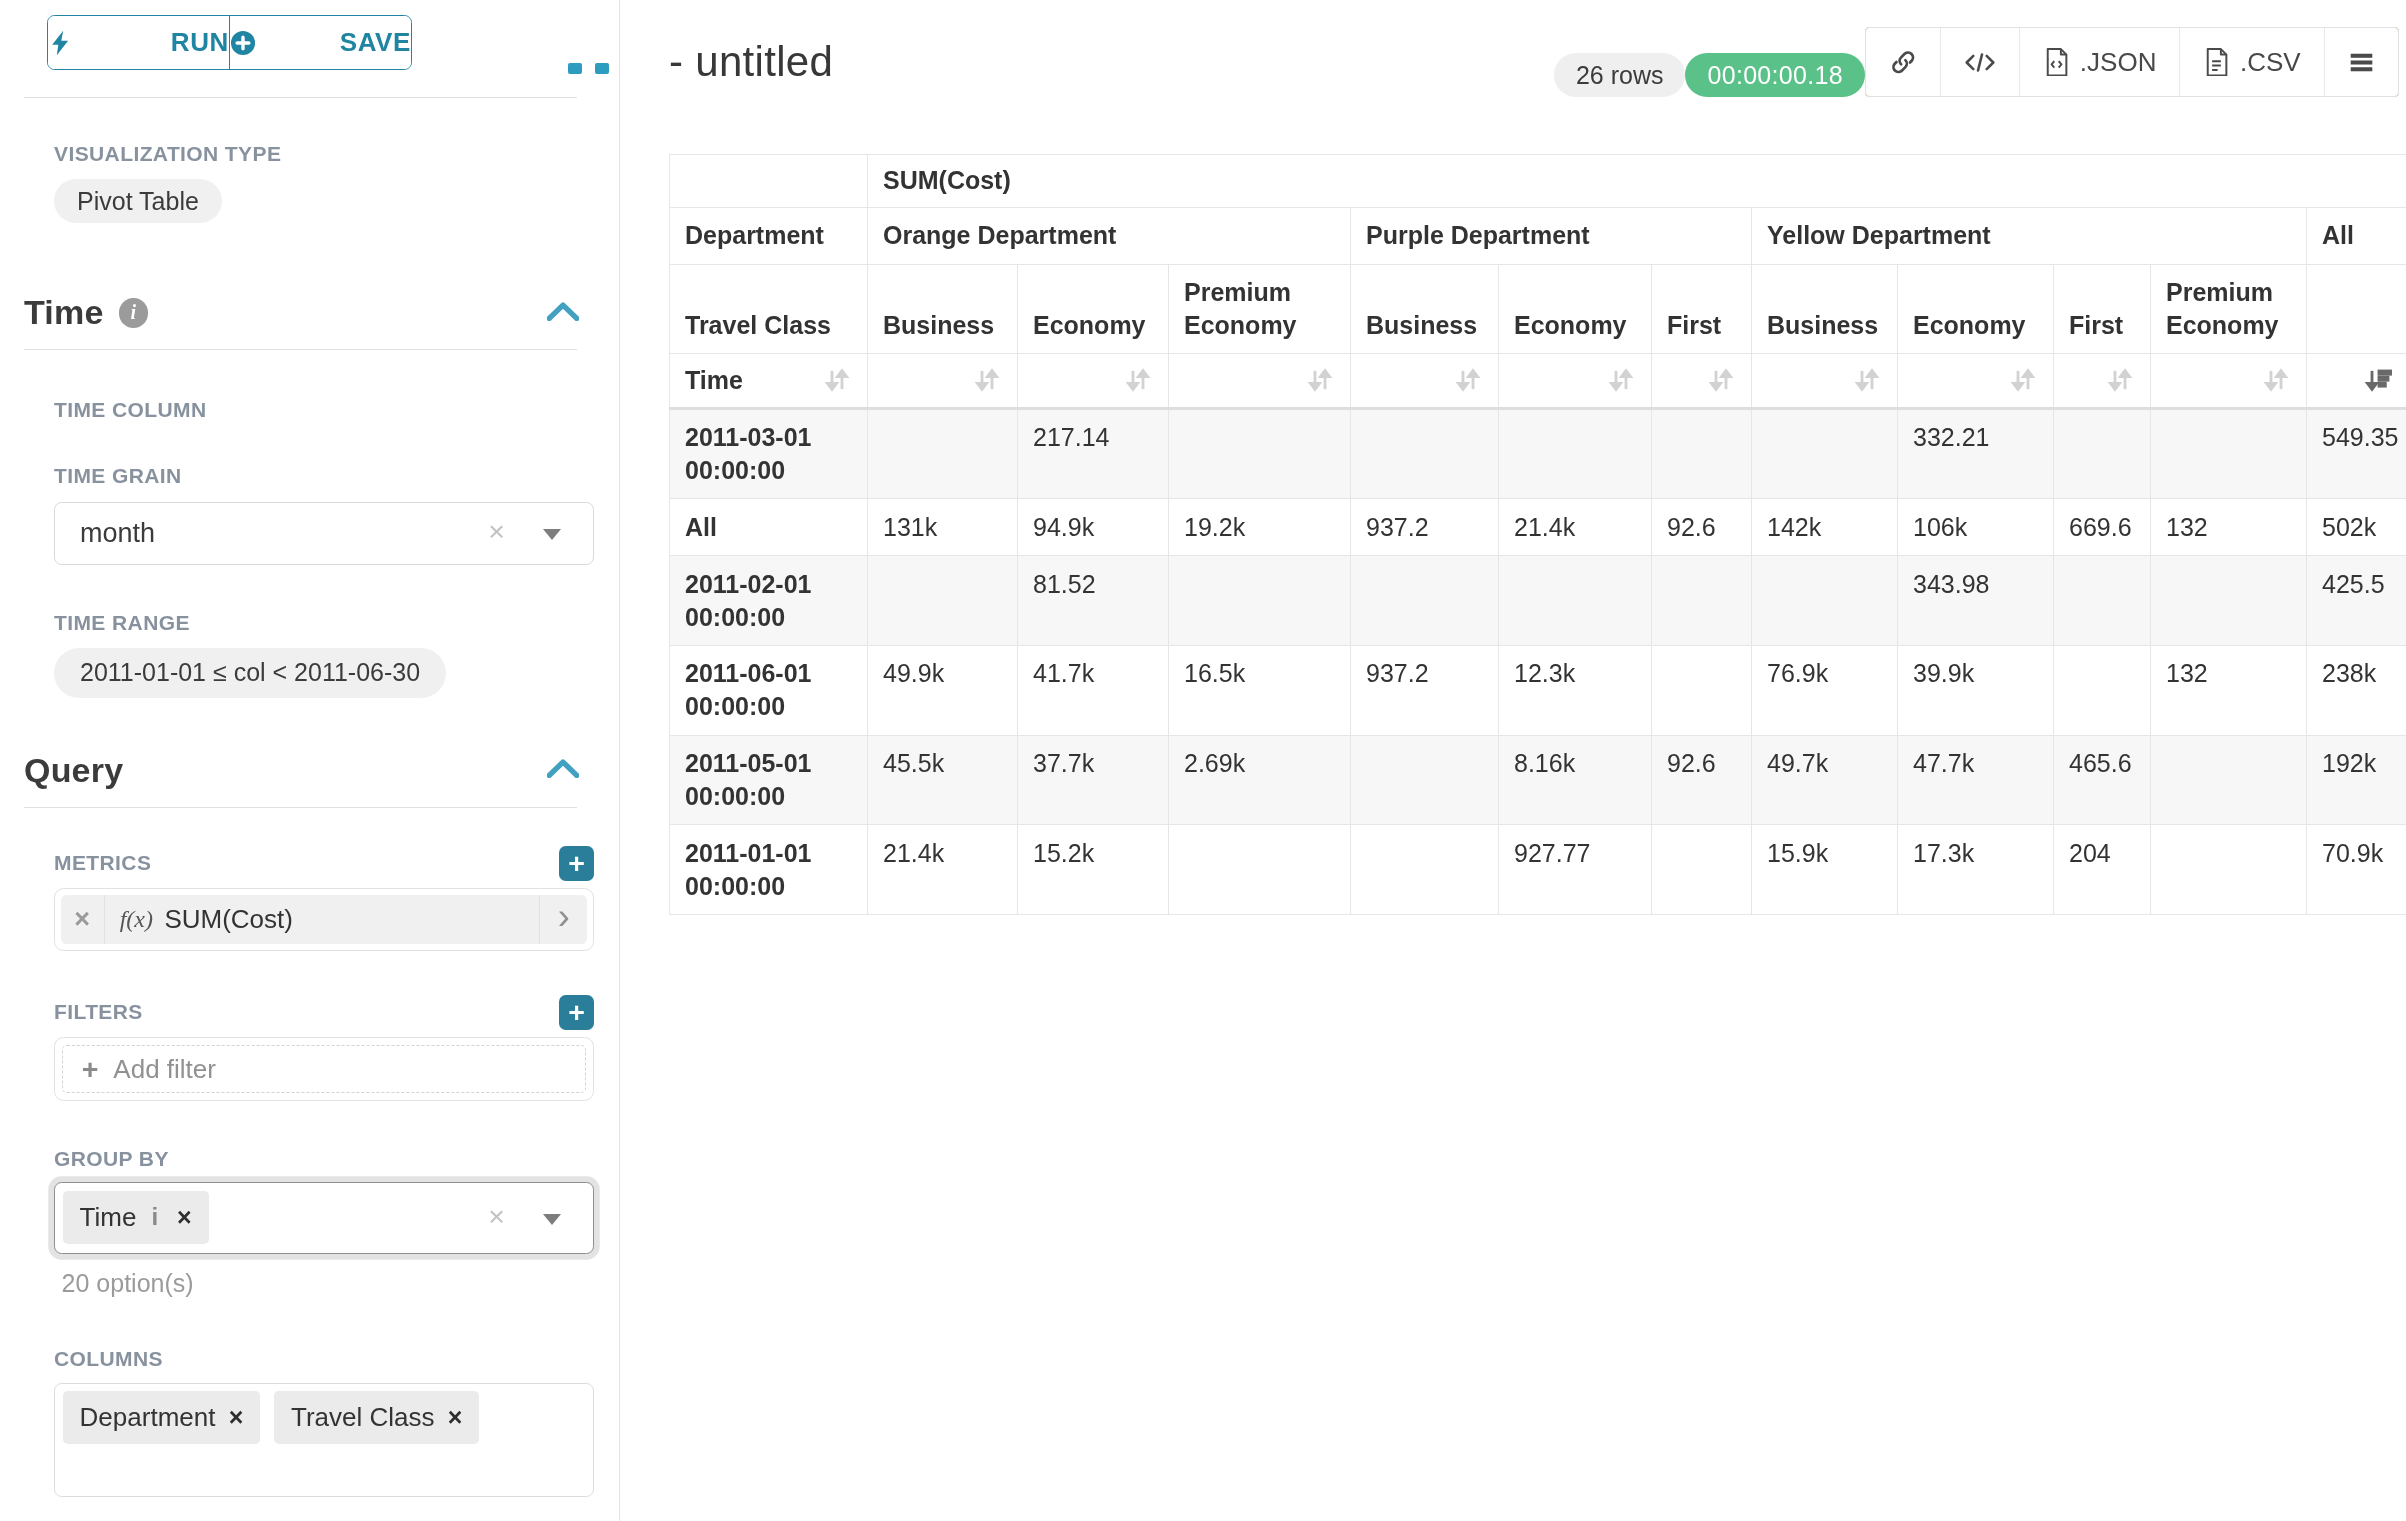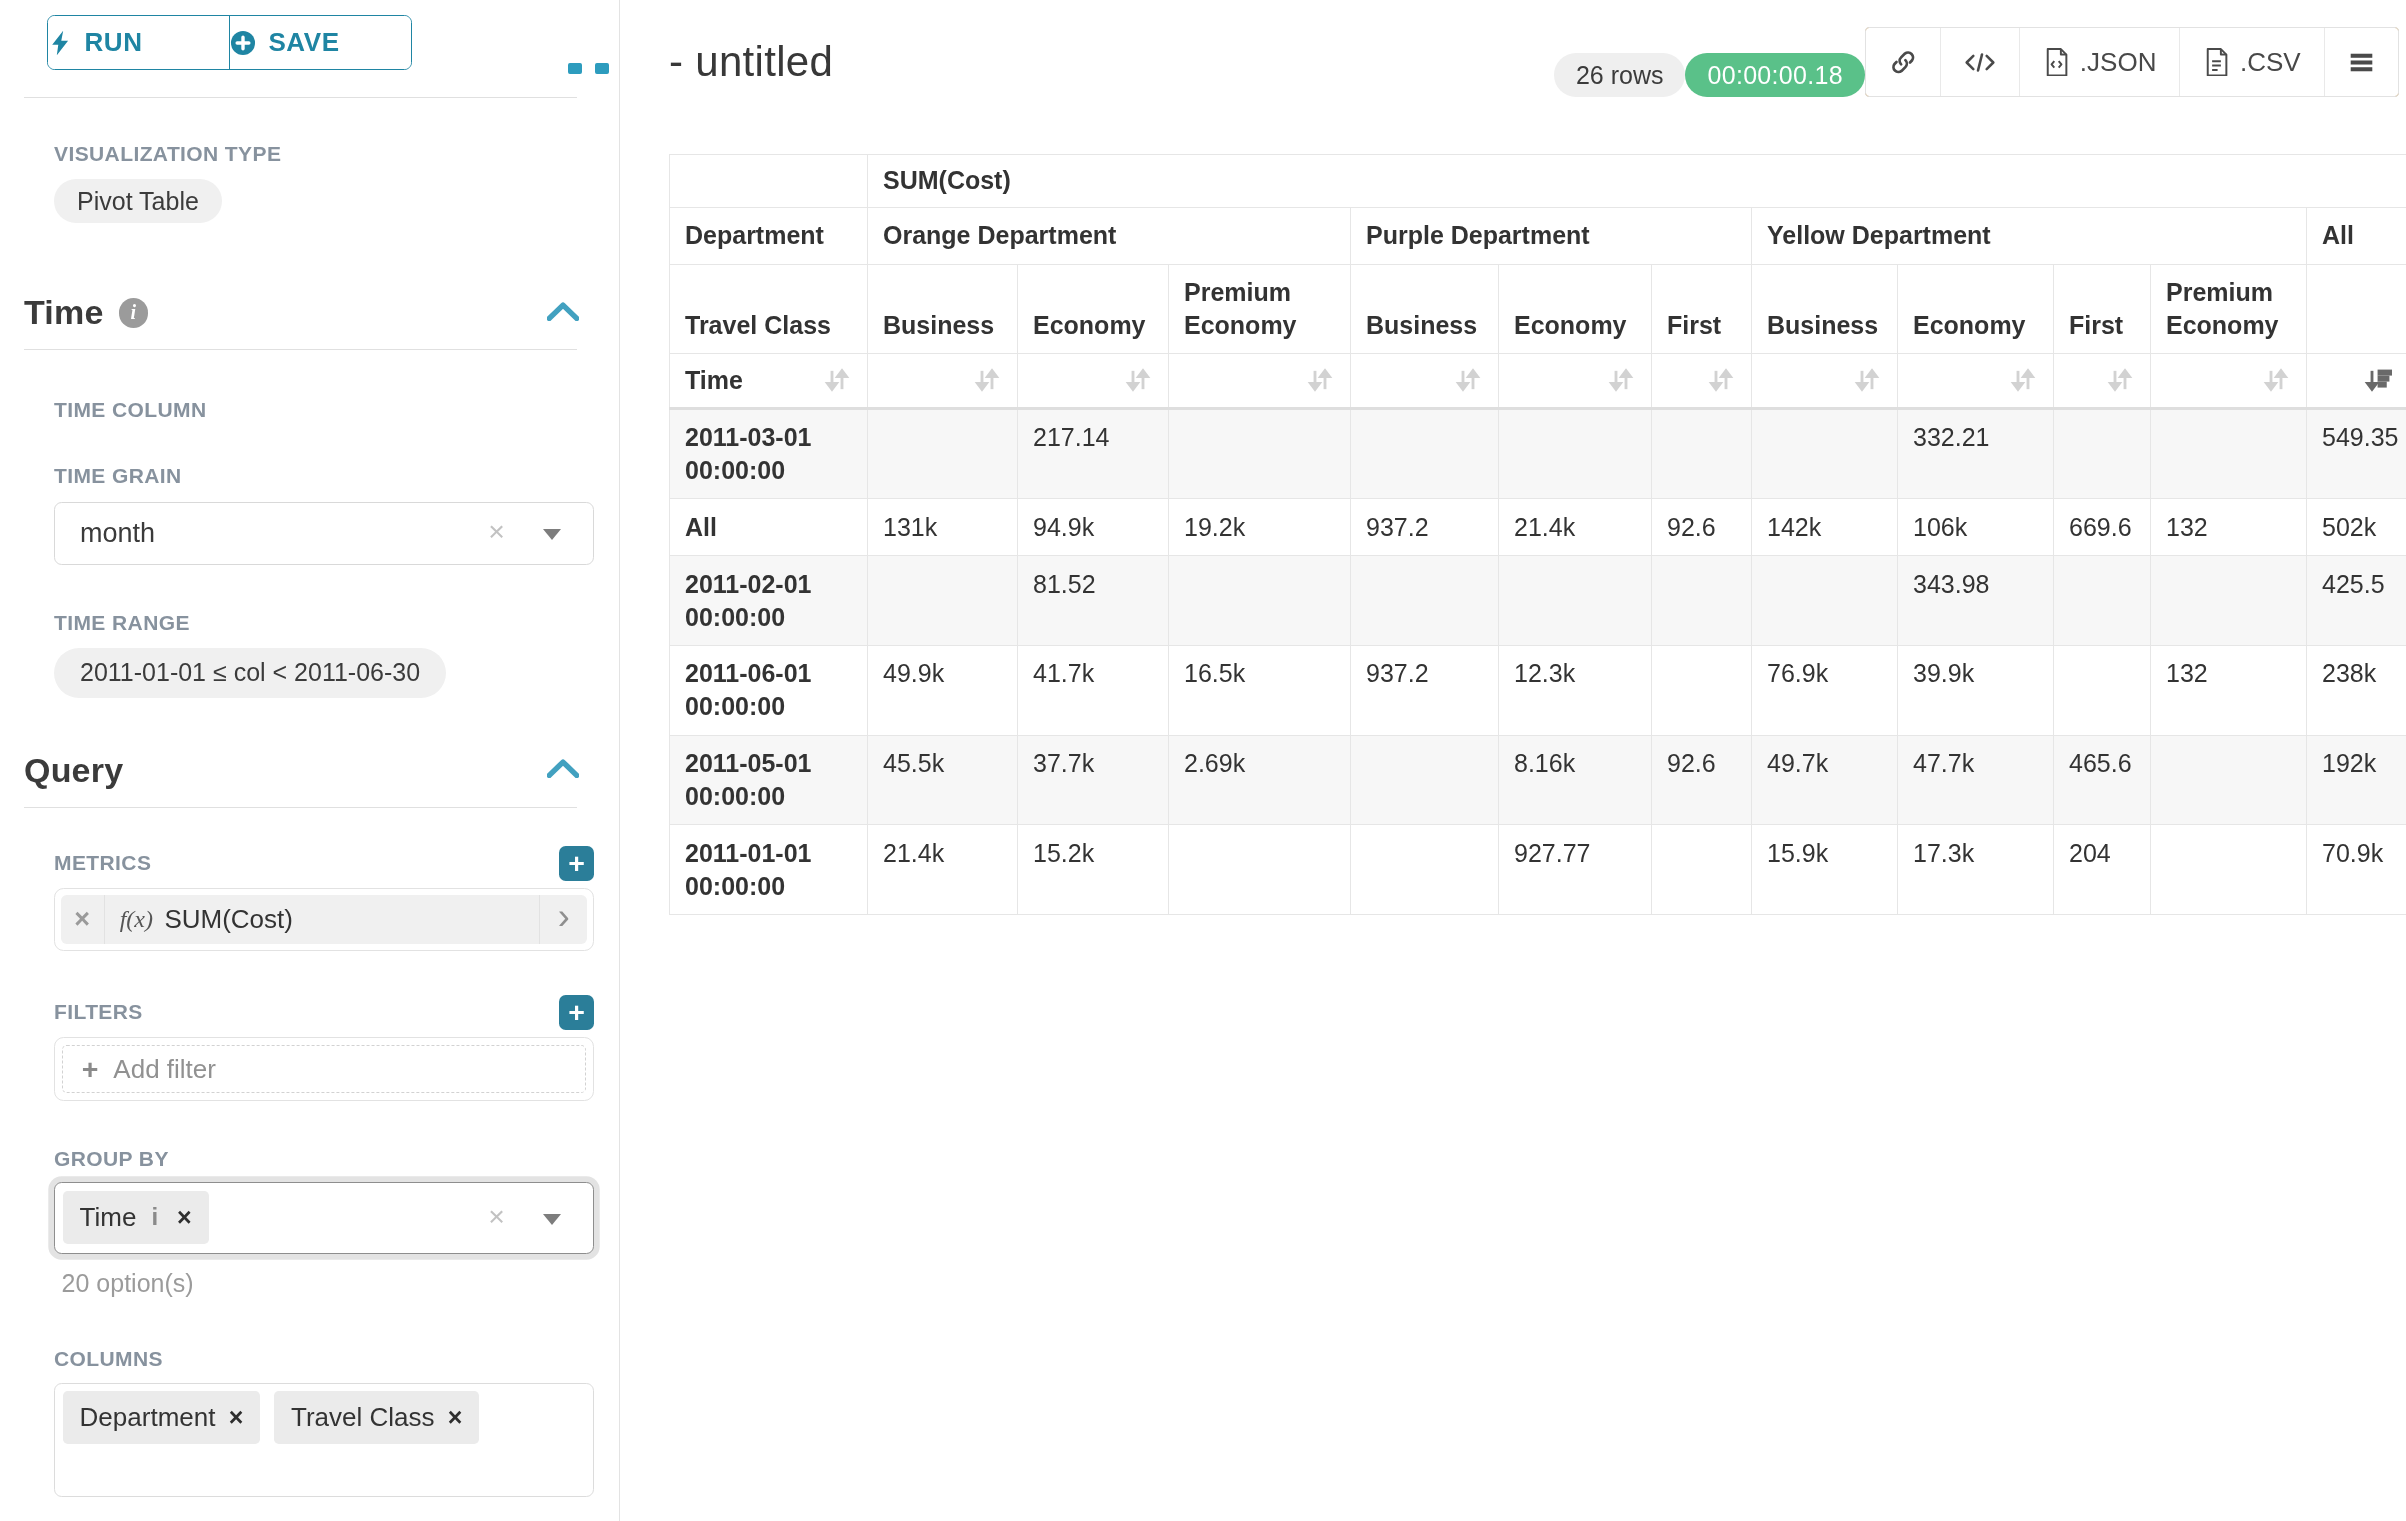--- a/index.html
+++ b/index.html
@@ -9,21 +9,21 @@
 
   
   .sidebar { position:relative; width:620px; min-width:620px; height:1522px;
     border-right:1.9px solid #e3e3e3; background:#fff; padding:0 25px 0 24px; overflow:hidden; }
   .scrolled-heading { position:absolute; top:32px; left:24px; font-size:34px; font-weight:600; color:#3b3b3b; }
   .mini-ic { position:absolute; top:63px; width:14.3px; height:10.5px; background:#2d9cbe; border-radius:1.9px; }
   .mini-ic1 { left:544px; } .mini-ic2 { left:571px; }
   .sticky-top { position:relative; height:97px; }
   .runsave { position:absolute; left:23px; top:15px; display:flex; width:365px; height:55px;
     background:#fff; border:1.9px solid #1f85a3; border-radius:7.6px; overflow:hidden; }
-  .runsave button { flex:1; display:flex; align-items:center; justify-content:flex-start; gap:12.4px;
+  .runsave button { flex:1; display:flex; align-items:center; justify-content:space-between; gap:12.4px;
     background:#fff; border:none; color:#1f85a3; font-family:inherit; font-size:26px; font-weight:700;
     letter-spacing:0.6px; cursor:pointer; }
   .runsave button + button { border-left:1.9px solid #1f85a3; }
   hr.div { border:none; border-top:1.9px solid #e0e0e0; margin-left:0; width:553px; }
   .lbl { font-size:21px; font-weight:600; letter-spacing:0.4px; color:#87929e; }
   .ctl { margin-left:30px; }
   .pill { display:inline-flex; align-items:center; height:44px; padding:0 23px; background:#f0f0f0;
     border-radius:22px; font-size:25px; color:#3b3b3b; }
   .sec-head { display:flex; align-items:center; margin-top:70px; }
   .sec-head h2 { font-size:34px; font-weight:600; color:#3b3b3b; letter-spacing:0.2px; }

